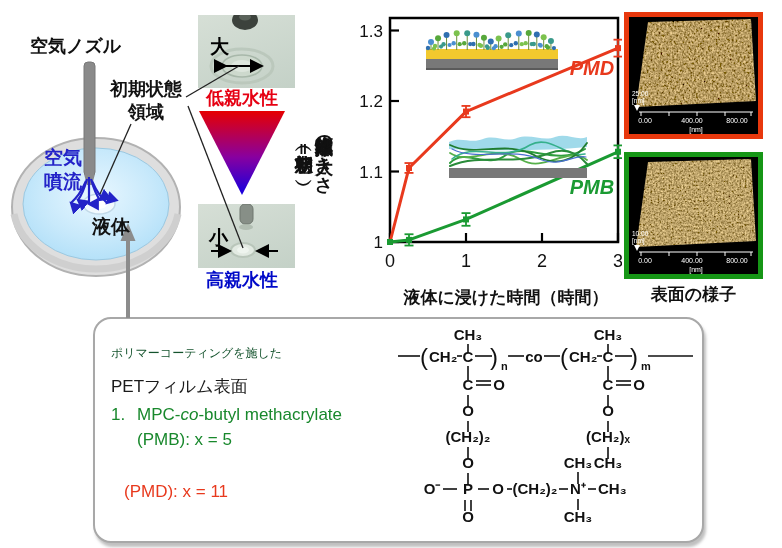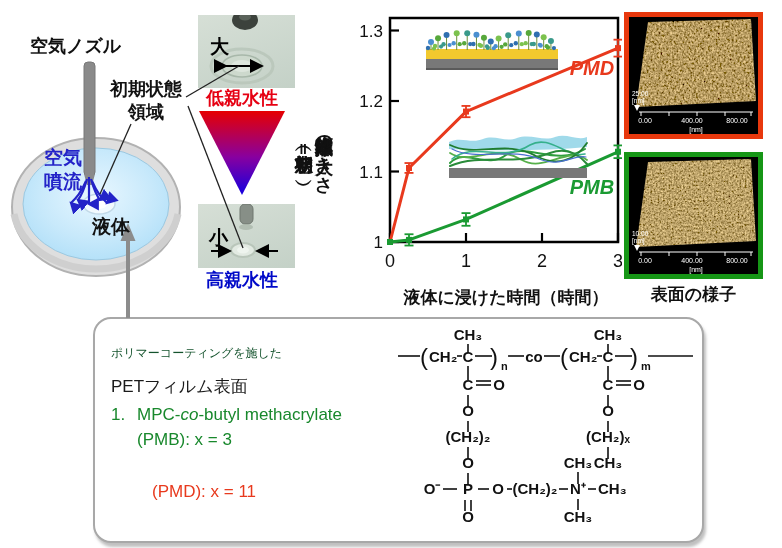--- a/index.html
+++ b/index.html
@@ -337,23 +337,23 @@
   </div>
   <div class="abs afm-cap">表面の様子</div>
 
   <div class="abs panel">
     <div class="jp1">ポリマーコーティングを施した</div>
     <div class="jp2">PETフィルム表面</div>
 
     <div class="pitem g" style="left:16px;top:86px;">
       <span class="num">1.</span><span>MPC-</span><span class="it">co</span><span>-butyl methacrylate</span>
     </div>
-    <div class="pdetail g" style="left:42px;top:111px;">(PMB): x = 3</div>
-
-    <div class="pdetail r" style="left:57px;top:163px;text-align:right;">(PMD): x = 11</div>
+    <div class="pdetail g" style="left:42px;top:111px;">(PMB): x = 5</div>
+
+    <div class="pdetail r" style="left:29px;top:163px;text-align:right;">(PMD): x = 11</div>
 
     <svg class="chem" width="305" height="218" viewBox="0 0 305 218">
 
       <line x1="0" y1="36" x2="22" y2="36"></line>
       <line x1="59" y1="36" x2="64" y2="36"></line>
       <line x1="77" y1="36" x2="94" y2="36"></line>
       <line x1="110" y1="36" x2="126" y2="36"></line>
       <line x1="146" y1="36" x2="162" y2="36"></line>
       <line x1="199" y1="36" x2="204" y2="36"></line>
       <line x1="217" y1="36" x2="234" y2="36"></line>

